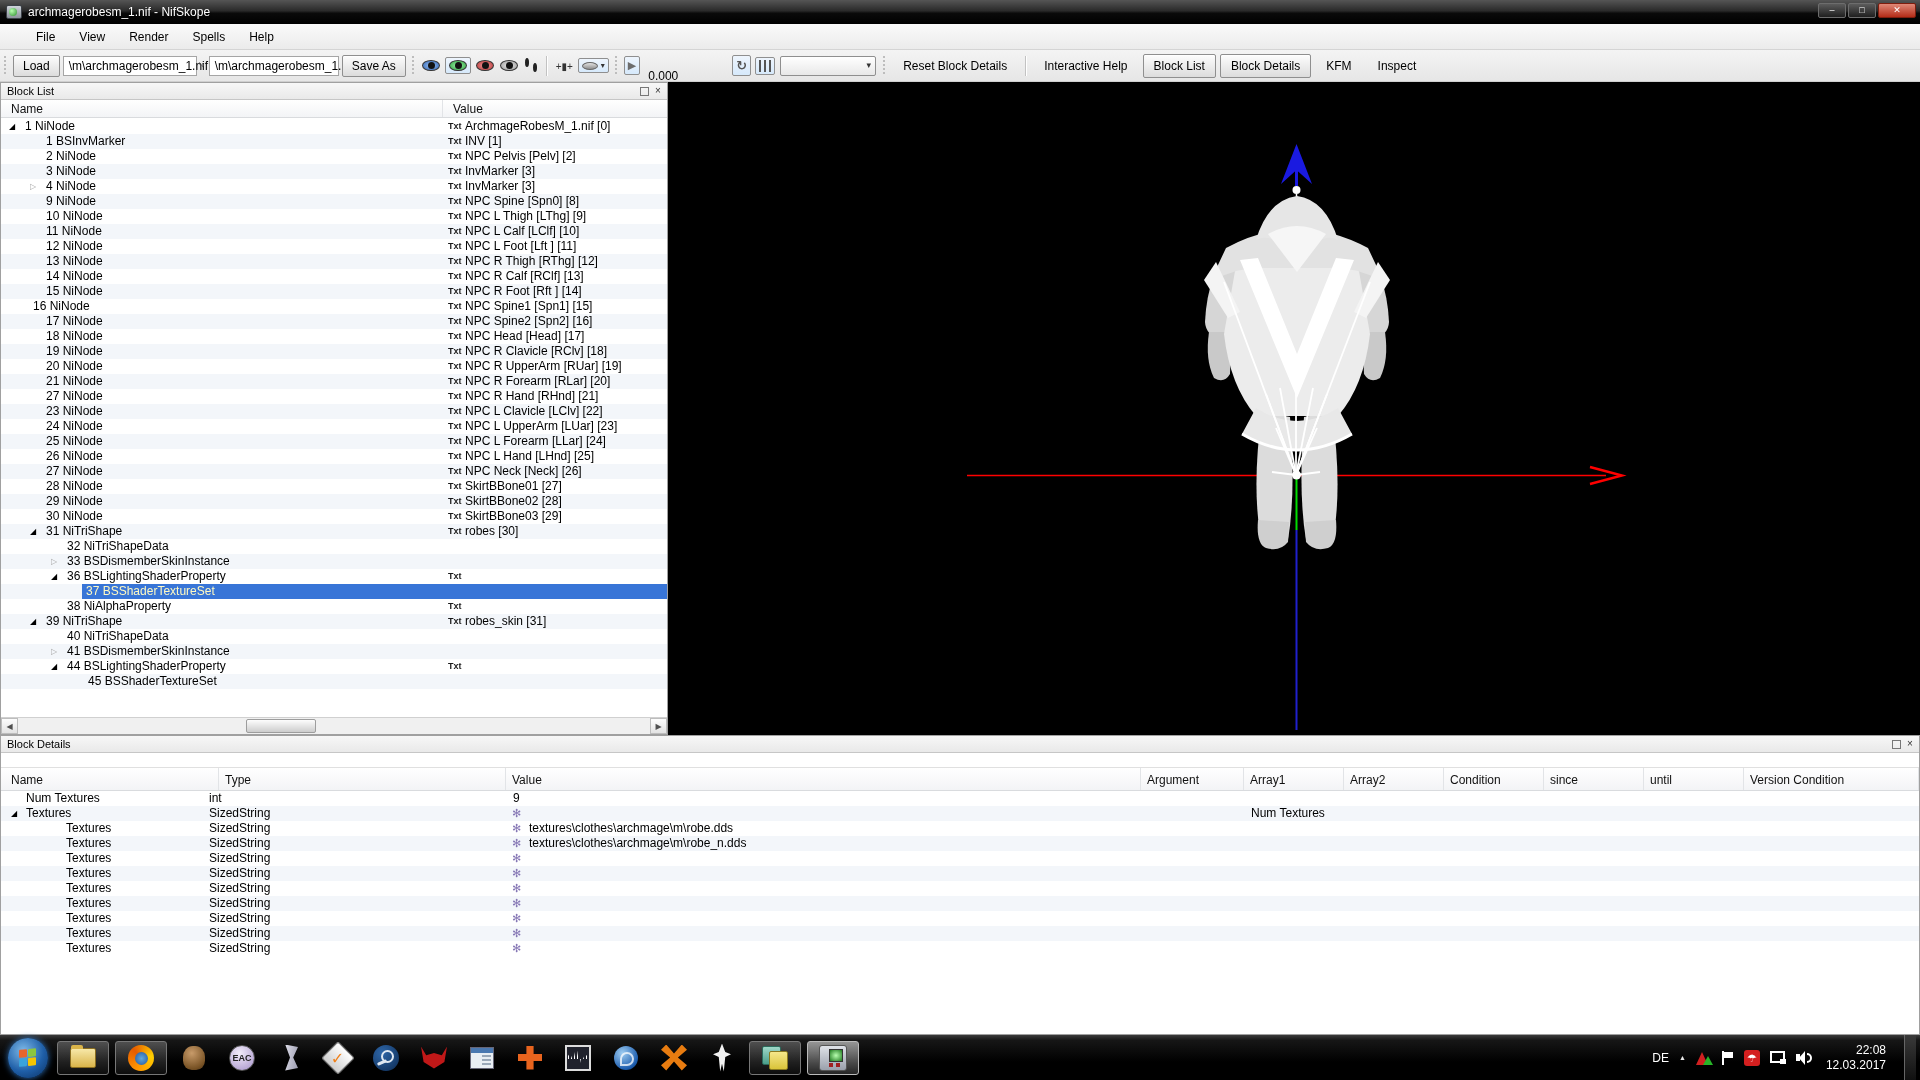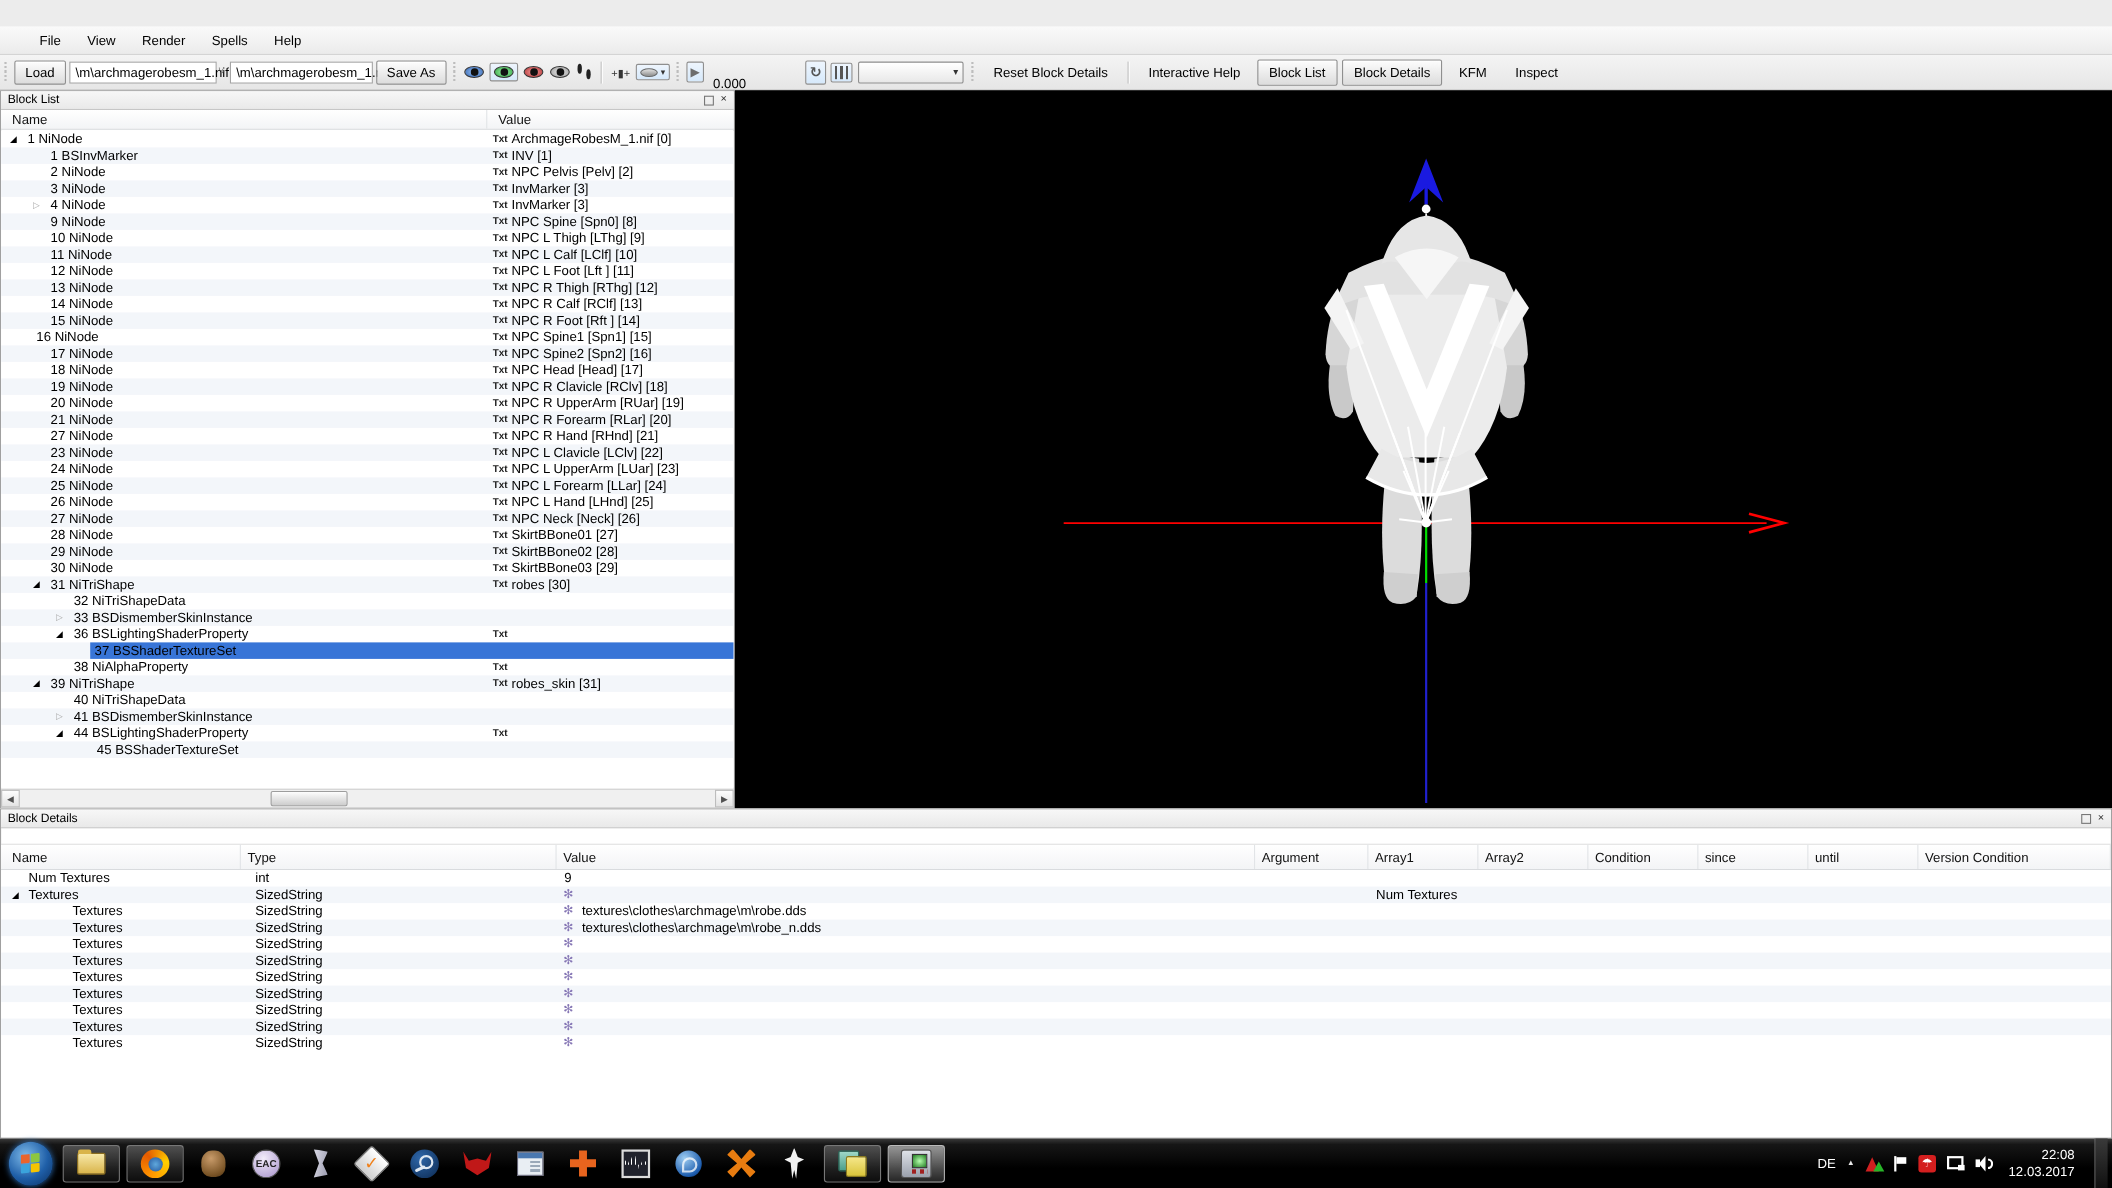--- a/index.html
+++ b/index.html
@@ -87,21 +87,21 @@
     height:18px; }
   .col-cell { border-right:1px solid #e2e4e7; padding:2px 0 0 10px; font-size:12px; color:#111; }
 
   #blocklist { left:0; top:82px; width:668px; height:653px; }
   #bl-rows { position:absolute; left:0; top:36px; right:0; bottom:18px; overflow:hidden; background:#fff; }
   .bl-row { position:relative; height:15px; line-height:15px; }
   .bl-row.alt { background:#f3f6fa; }
   .expander { position:absolute; top:0; font-size:8px; color:#000; }
   .expander.closed { color:#a9a9a9; }
   .bl-name { position:absolute; top:0; white-space:pre; }
-  .bl-name.sel { background:#3875d7; color:#000000; right:0; padding-left:4px; }
+  .bl-name.sel { background:#3875d7; color:#fef9c3; right:0; padding-left:4px; }
   .txt-badge { position:absolute; left:447px; top:0; font-size:9px; font-weight:bold; color:#1a1a1a; }
   .bl-val { position:absolute; left:464px; top:0; white-space:pre; }
   .hscroll { position:absolute; left:0; bottom:0; right:0; height:17px; background:#f0f0f0;
     border-top:1px solid #d0d0d0; }
   .hscroll .arrow { position:absolute; top:0; width:17px; height:16px; text-align:center;
     font-size:8px; line-height:16px; color:#505050; background:linear-gradient(#fdfdfd,#e3e3e3);
     border:1px solid #bdbdbd; }
   .hscroll .arrow.left { left:0; } .hscroll .arrow.right { right:0; }
   .hscroll .thumb { position:absolute; left:245px; top:1px; width:70px; height:14px;
     background:linear-gradient(#fdfdfd,#cdcdcd); border:1px solid #9d9d9d; border-radius:2px; }
@@ -112,21 +112,21 @@
   
   #blockdetails { left:0; top:735px; width:1920px; height:300px; }
   #bd-cols { position:absolute; left:0; top:31px; right:0; height:24px; display:flex;
     border-top:1px solid #e0e0e0; border-bottom:1px solid #d9dbde;
     background:linear-gradient(#fff,#f3f4f6); }
   #bd-cols .col-cell { padding-top:5px; }
   #bd-rows { position:absolute; left:0; top:55px; right:0; bottom:0; background:#fff; overflow:hidden; }
   .bd-row { position:relative; height:15px; line-height:15px; }
   .bd-row.alt { background:#f3f6fa; }
   .bd-name,.bd-type,.bd-val,.bd-arr1 { position:absolute; top:0; white-space:pre; }
-  .bd-type { left:231px; } .bd-arr1 { left:1250px; }
+  .bd-type { left:208px; } .bd-arr1 { left:1250px; }
   .flower { position:absolute; left:511px; top:0; color:#8677b5; font-size:11px; }
   .bd-val { left:528px; }
 
   
   #taskbar { position:absolute; left:0; top:1035px; width:1920px; height:45px;
     background:linear-gradient(#3a3a3a 0%, #161616 12%, #000 60%); display:flex; align-items:center; }
   .tb-item { width:34px; height:34px; margin:0 7px; position:relative; display:flex;
     align-items:center; justify-content:center; flex:0 0 auto; }
   .tb-item.open { border:1px solid #777; border-radius:3px;
     background:linear-gradient(rgba(255,255,255,.25),rgba(255,255,255,.05)); width:52px; margin:0 3px; }
@@ -222,20 +222,29 @@
     border:2px solid #fff; border-left:none; border-radius:0 8px 8px 0; }
   .tray-clock { text-align:right; font-size:12px; line-height:15px; margin-left:4px; }
   .show-desktop { width:12px; height:45px; border-left:1px solid #666;
     background:linear-gradient(#3a3a3a,#101010); margin-left:8px; }
 </style>
 </head>
 <body>
 
 <div id="root">
 
+  <div id="titlebar">
+    <span class="app-ico"></span>
+    <span class="t">archmagerobesm_1.nif - NifSkope</span>
+    <span class="win-controls">
+      <span class="win-btn">–</span>
+      <span class="win-btn">□</span>
+      <span class="win-btn close">✕</span>
+    </span>
+  </div>
 
   <div id="menubar">
       <span class="menu-item">File</span>
       <span class="menu-item">View</span>
       <span class="menu-item">Render</span>
       <span class="menu-item">Spells</span>
       <span class="menu-item">Help</span>
     </div>
 
   <div id="toolbar">

